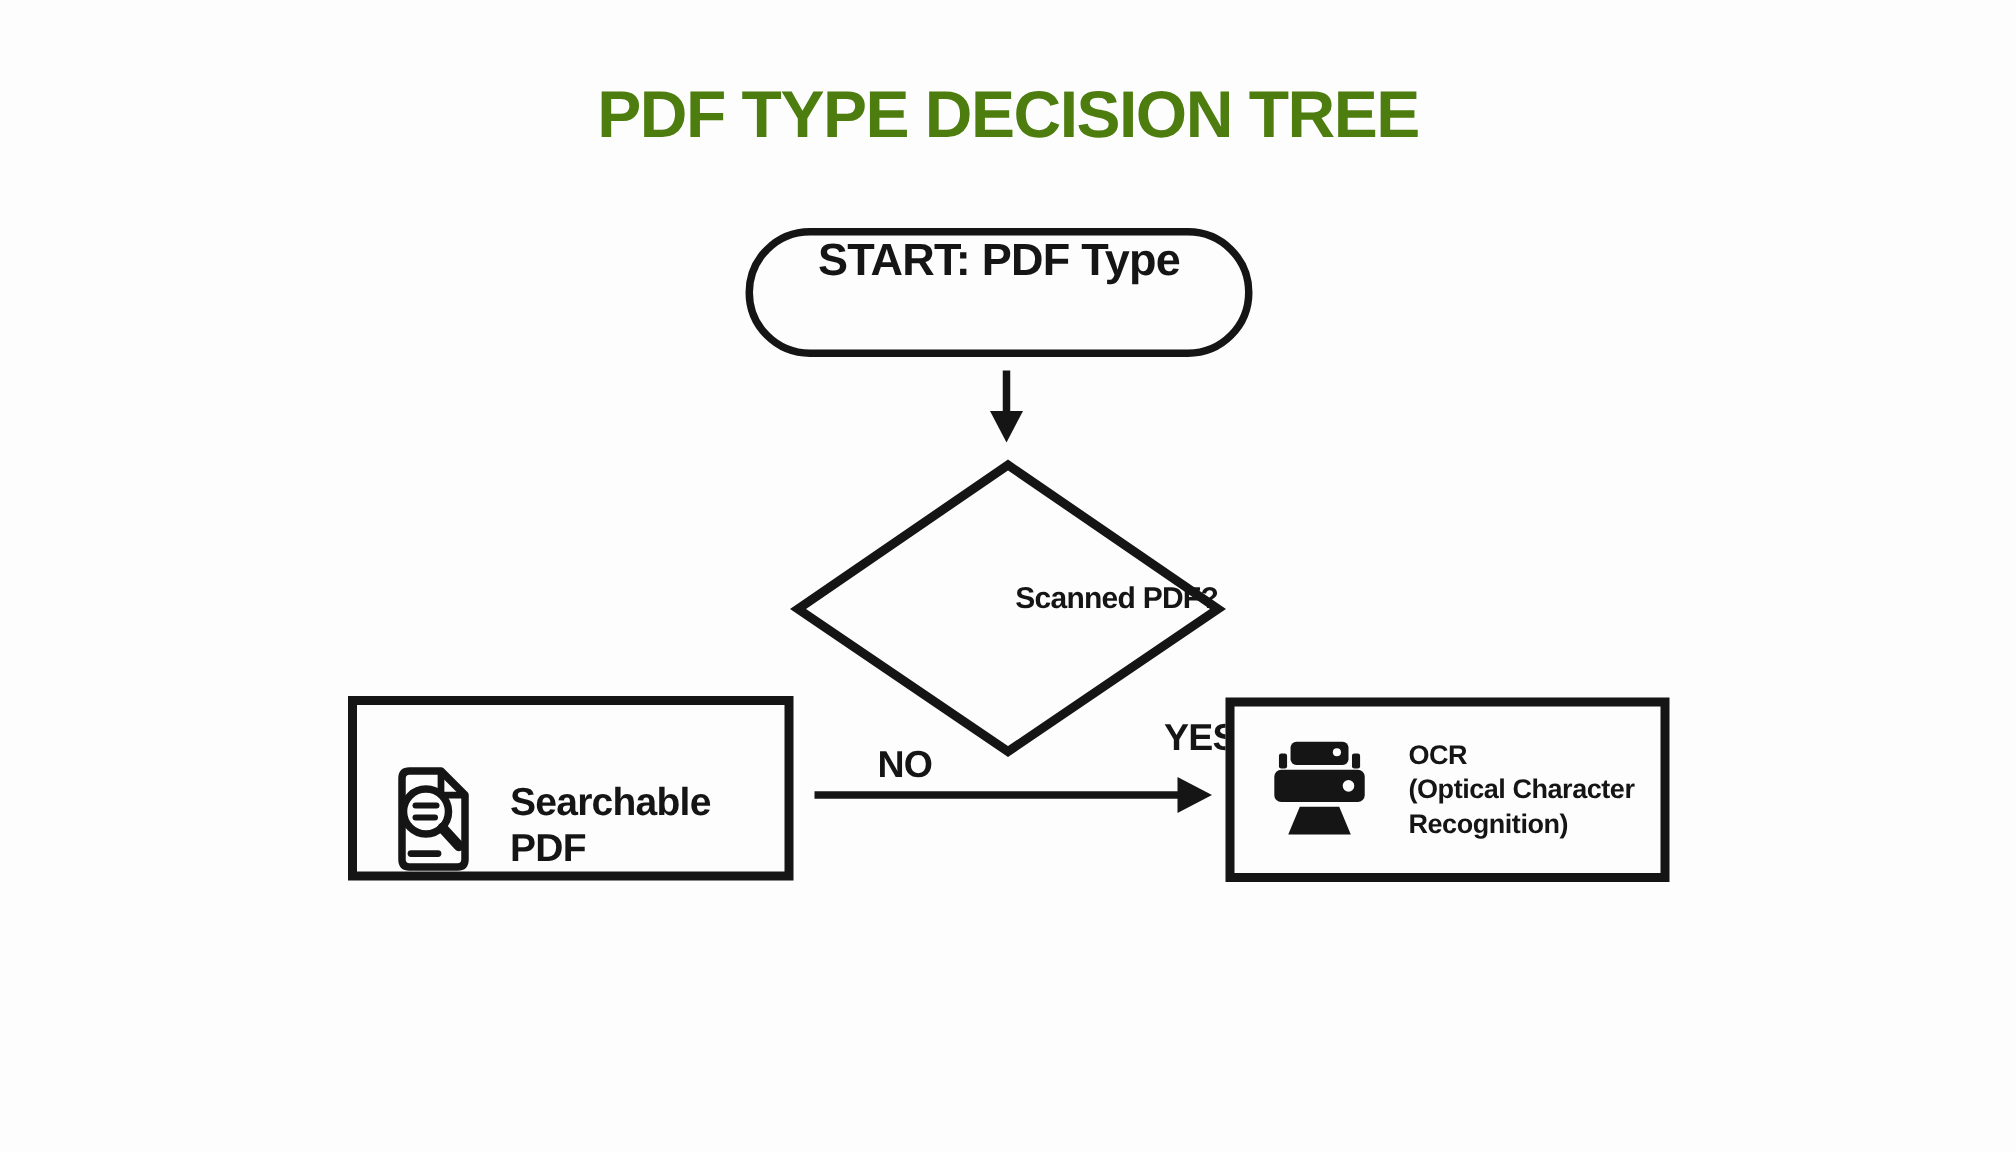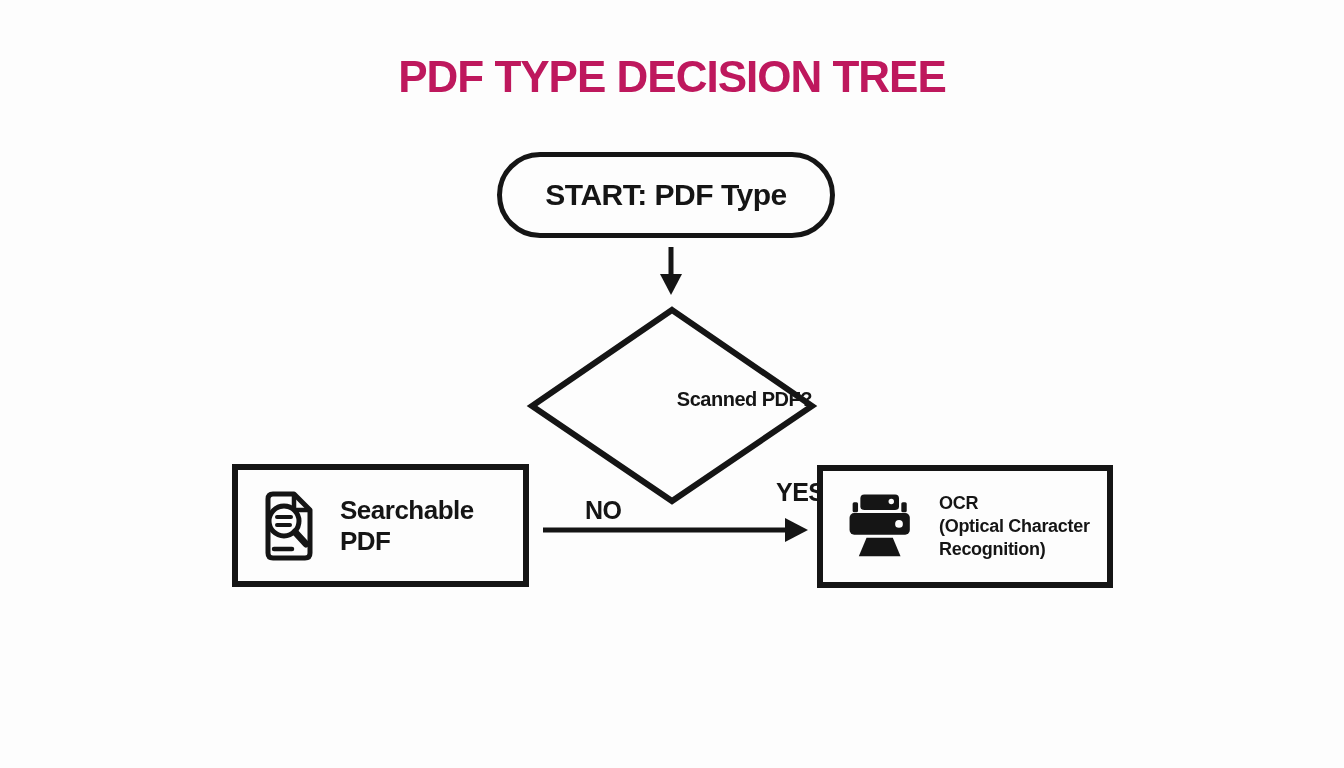--- a/index.html
+++ b/index.html
@@ -8,43 +8,43 @@
     width:1344px;height:768px;
     background:#fdfdfd;
     font-family:"Liberation Sans", sans-serif;
     color:#151515;
     overflow:hidden;
   }
   .overlay{position:absolute;left:0;top:0;pointer-events:none;}
   .page-title{
     position:absolute;left:0;top:52px;width:1344px;margin:0;
     text-align:center;font-size:44px;font-weight:700;letter-spacing:-1px;
-    color:#be185d;
+    color:#4d7c0f;
   }
   .pill{
     position:absolute;left:497px;top:152px;width:338px;height:86px;
     box-sizing:border-box;border:5px solid #151515;border-radius:46px;
-    background:#fdfdfd;display:flex;align-items:center;justify-content:center;
+    background:#fdfdfd;display:flex;justify-content:center;
     font-size:30px;font-weight:700;letter-spacing:-0.5px;
   }
   .decision-label{
     position:absolute;left:532px;top:388px;width:280px;
     text-align:right;font-size:20px;font-weight:700;letter-spacing:-0.5px;
   }
   .edge-label{
     position:absolute;font-size:25px;font-weight:700;letter-spacing:-0.5px;margin-left:39px;
   }
   .edge-label.no{left:546px;top:496px;}
   .edge-label.yes{left:737px;top:478px;}
   .node-box{
     position:absolute;box-sizing:border-box;
     border:6px solid #151515;background:#fdfdfd;
     display:flex;align-items:center;
   }
-  .node-box.left{left:232px;top:464px;width:297px;height:123px;padding-left:26px;gap:26px;}
+  .node-box.left{left:232px;top:464px;width:297px;height:123px;padding-left:26px;gap:26px;align-items:flex-end;}
   .node-box.right{left:817px;top:465px;width:296px;height:123px;padding-left:20px;gap:18px;}
   .node-label{
     font-size:26px;font-weight:700;letter-spacing:-0.5px;
   }
   .node-label.multiline{
     font-size:18px;line-height:23px;white-space:pre-line;letter-spacing:-0.3px;
   }
   .icon{flex:0 0 auto;display:block;}
 </style>
 </head>

